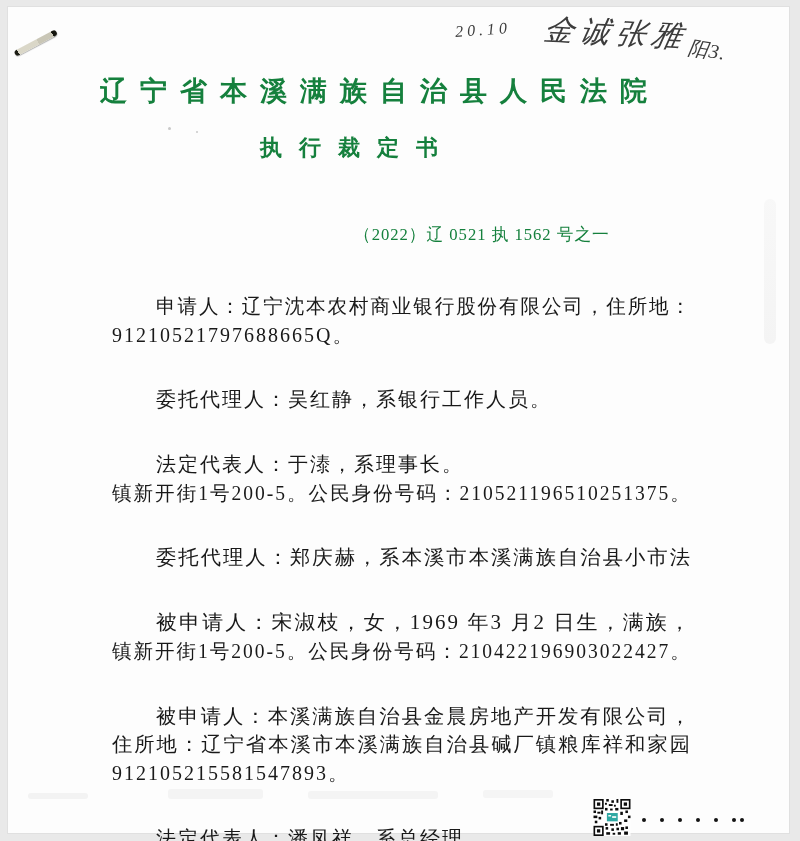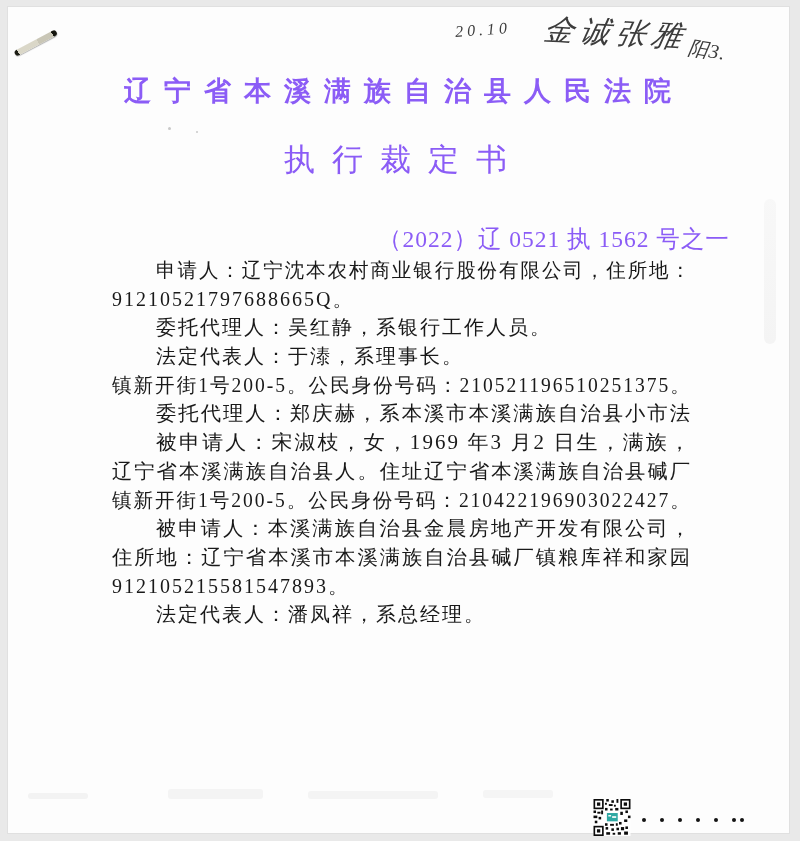--- a/index.html
+++ b/index.html
@@ -20,34 +20,34 @@
     transform:rotate(-28deg);transform-origin:left center;
     background:linear-gradient(90deg,#1d1d15 0 8%,#dad7c8 8% 55%,#c9c6b6 55% 90%,#14140d 90%);
     box-shadow:0 1px 1px rgba(0,0,0,.3);
   }
   
   .hw{position:absolute;color:#3c3c3c;font-style:italic;white-space:nowrap;}
   .hw-date{left:447px;top:14px;font-size:16px;letter-spacing:4px;transform:rotate(-4deg);}
   .hw-scribble{left:536px;top:6px;font-size:30px;letter-spacing:6px;transform:rotate(3deg) skewX(-8deg);}
   .hw-suffix{left:680px;top:30px;font-size:20px;letter-spacing:1px;transform:rotate(9deg);}
   
-  .fit{position:absolute;white-space:nowrap;color:#8b5cf6;margin-left:24px;}
+  .fit{position:absolute;white-space:nowrap;color:#15803d;}
   .fit .t{display:inline-block;transform-origin:0 50%;white-space:nowrap;}
   .court-title{left:92px;top:66px;font-size:27px;font-weight:700;letter-spacing:13px;}
-  .doc-title{left:252px;top:132px;font-size:31px;font-weight:400;letter-spacing:17px;}
-  .case-number{left:346px;top:216px;font-size:24px;letter-spacing:1px;}
+  .doc-title{left:252px;top:126px;font-size:22px;font-weight:700;letter-spacing:17px;}
+  .case-number{left:346px;top:216px;font-size:17px;letter-spacing:1px;}
   
   .speck{position:absolute;background:#c9c9c9;border-radius:50%;}
   .s1{left:160px;top:120px;width:3px;height:3px;}
   .s2{left:188px;top:124px;width:2px;height:2px;}
   
   .body-text{position:absolute;left:104px;top:249px;width:580px;font-size:20px;
     letter-spacing:2px;color:#191919;}
   .body-text .line{height:28.7px;line-height:28.7px;overflow:visible;}
-  .body-text .line.indent{padding-left:44px;}
+  .body-text .line.indent{padding-left:44px;margin-top:36px;}
   .body-text .line .t{display:inline-block;transform-origin:0 50%;white-space:nowrap;}
   
   .ghost{position:absolute;border-radius:3px;}
   .g1{left:20px;top:786px;width:60px;height:6px;background:#f3f3f3;}
   .g2{left:160px;top:782px;width:95px;height:10px;background:#f4f4f4;}
   .g3{left:300px;top:784px;width:130px;height:8px;background:#f4f4f4;}
   .g4{left:475px;top:783px;width:70px;height:8px;background:#f5f5f5;}
   .g5{left:756px;top:192px;width:12px;height:145px;background:linear-gradient(#f6f6f6,#f1f1f1);opacity:.75;border-radius:6px;}
   
   .qr{position:absolute;left:585px;top:792px;width:38px;height:37px;}
@@ -77,21 +77,20 @@
   <div class="fit case-number"><span class="t" style="transform: scaleX(0.97973);">（2022）辽 0521 执 1562 号之一</span></div>
 
   <div class="body-text">
       <div class="line indent"><span class="t" style="transform: scaleX(0.974545);">申请人：辽宁沈本农村商业银行股份有限公司，住所地：</span></div>
       <div class="line"><span class="t">91210521797688665Q。</span></div>
       <div class="line indent"><span class="t">委托代理人：吴红静，系银行工作人员。</span></div>
       <div class="line indent"><span class="t">法定代表人：于溙，系理事长。</span></div>
       <div class="line"><span class="t" style="transform: scaleX(0.97973);">镇新开街1号200-5。公民身份号码：210521196510251375。</span></div>
       <div class="line indent"><span class="t" style="transform: scaleX(1.01515);">委托代理人：郑庆赫，系本溪市本溪满族自治县小市法</span></div>
       <div class="line indent"><span class="t" style="transform: scaleX(1.04892);">被申请人：宋淑枝，女，1969 年3 月2 日生，满族，</span></div>
-      <div class="line"><span class="t" style="transform: scaleX(1.01399);">辽宁省本溪满族自治县人。住址辽宁省本溪满族自治县碱厂</span></div>
       <div class="line"><span class="t" style="transform: scaleX(0.978078);">镇新开街1号200-5。公民身份号码：210422196903022427。</span></div>
       <div class="line indent"><span class="t" style="transform: scaleX(1.01515);">被申请人：本溪满族自治县金晨房地产开发有限公司，</span></div>
       <div class="line"><span class="t" style="transform: scaleX(1.01399);">住所地：辽宁省本溪市本溪满族自治县碱厂镇粮库祥和家园</span></div>
       <div class="line"><span class="t">912105215581547893。</span></div>
       <div class="line indent"><span class="t">法定代表人：潘凤祥，系总经理。</span></div>
     </div>
 
   <div class="ghost g1"></div>
   <div class="ghost g2"></div>
   <div class="ghost g3"></div>

